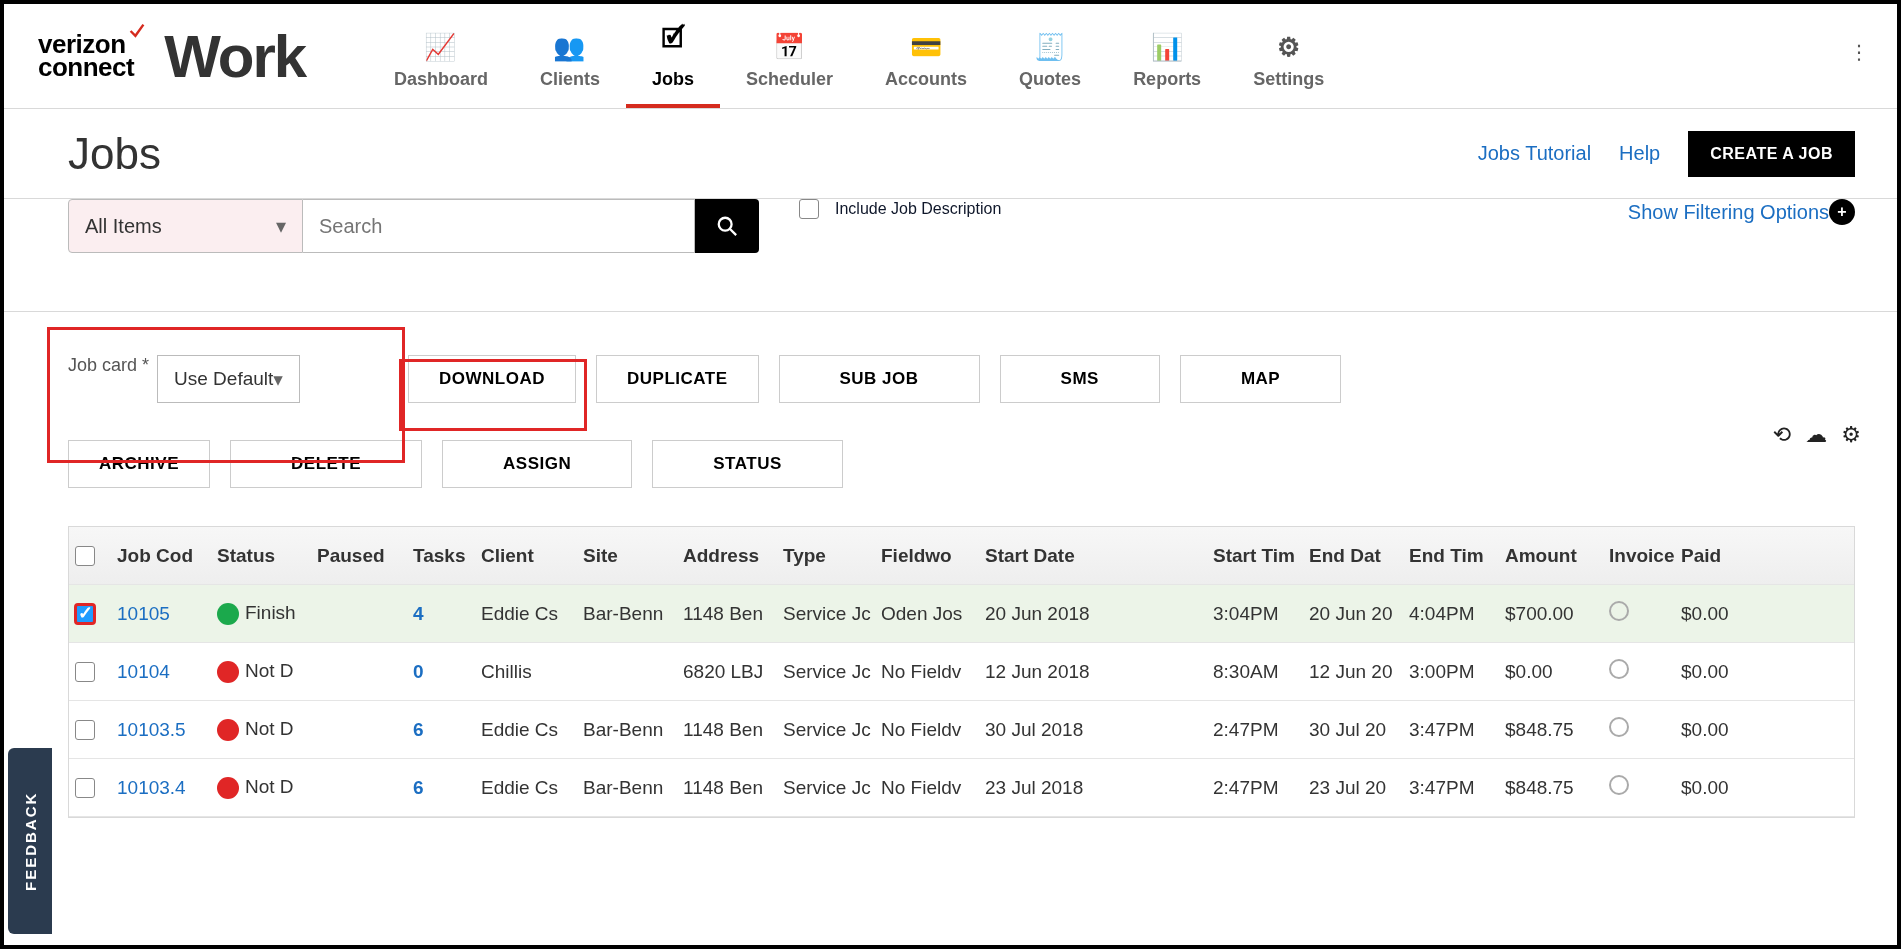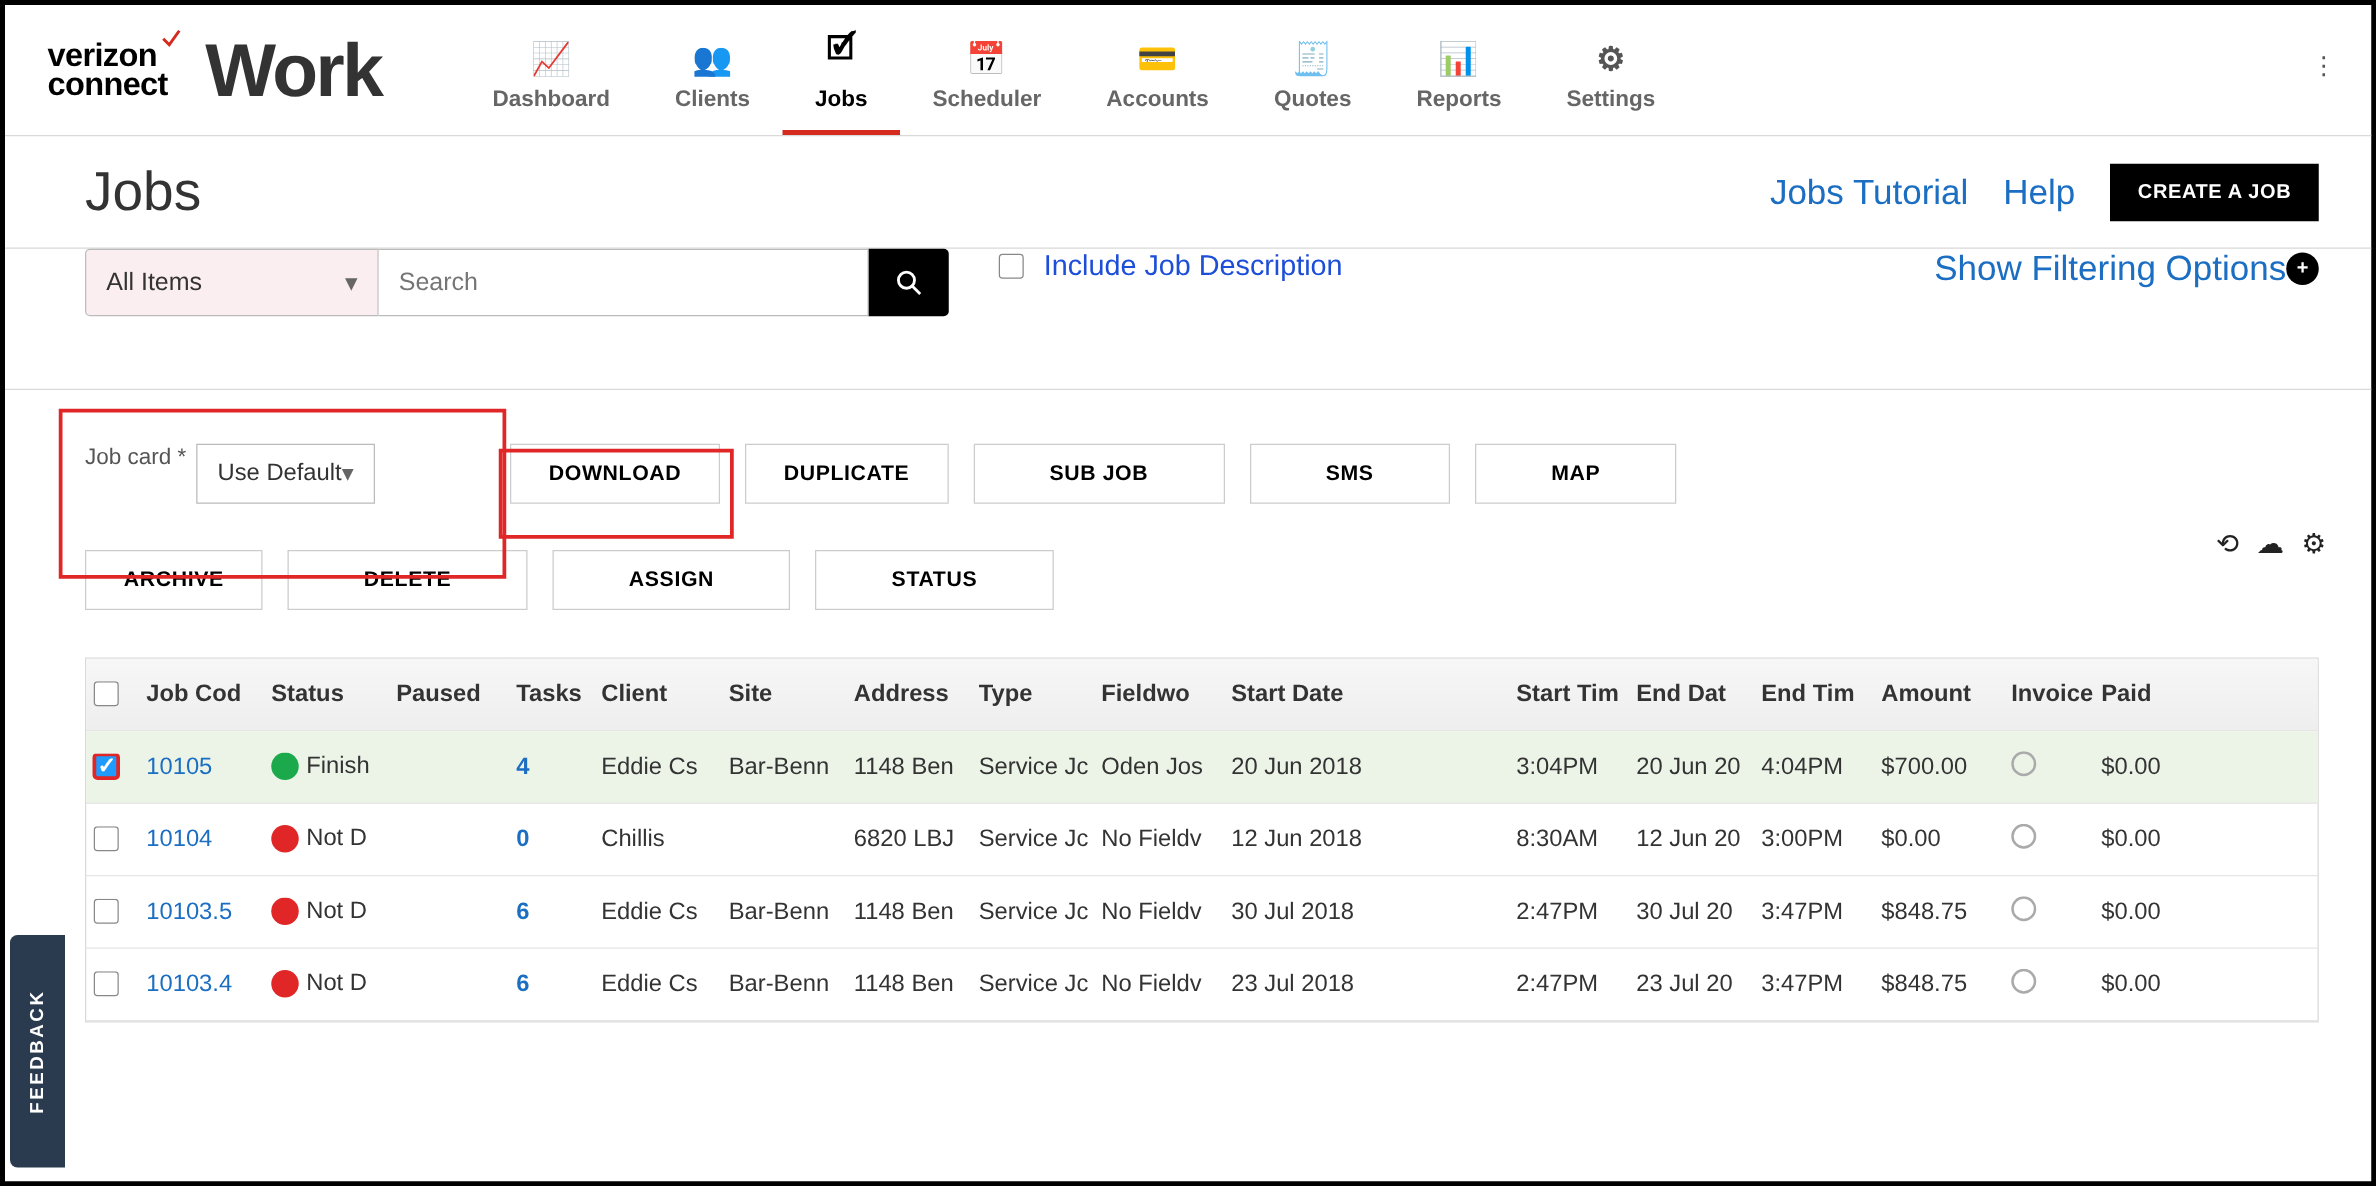--- a/index.html
+++ b/index.html
@@ -17,33 +17,33 @@
 .tab .ico { font-size:26px; margin-bottom:6px; color:#555; }
 .tab.active { color:#000; border-bottom:4px solid #d52b1e; }
 .tab.active .ico { color:#000; }
 .tab span.lbl { font-size:18px; }
 .more { position:absolute; right:28px; top:36px; cursor:pointer; color:#555; font-size:20px; }
 
 
 .pagehdr { height:90px; border-bottom:1px solid #d9d9d9; display:flex; align-items:center; padding:0 42px 0 64px; }
 .pagehdr h1 { font-size:44px; font-weight:400; color:#333; }
 .hdr-right { margin-left:auto; display:flex; align-items:center; gap:28px; }
-.lnk { color:#1b6ec2; font-size:28px; cursor:pointer; }
+.lnk { color:#1b6ec2; font-size:20px; cursor:pointer; }
 .btn-primary { background:#000; color:#fff; font-weight:800; letter-spacing:0.5px; font-size:16px; padding:14px 22px; border:none; cursor:pointer; }
 
 
 .filterbar { height:113px; border-bottom:1px solid #d9d9d9; padding:0 42px 0 64px; display:flex; align-items:flex-start; }
 .dropdown { width:235px; height:54px; border:1px solid #bbb; background:#fbeef0; display:flex; align-items:center; padding:0 16px; font-size:20px; color:#333; border-radius:4px 0 0 4px; }
 .dropdown .caret { margin-left:auto; color:#666; }
 .search { width:392px; height:54px; border:1px solid #bbb; border-left:none; padding:0 16px; font-size:20px; color:#888; }
 .search-btn { width:64px; height:54px; background:#000; color:#fff; display:flex; align-items:center; justify-content:center; font-size:22px; border:none; cursor:pointer; border-radius:0 4px 4px 0; }
 .chk { width:20px; height:20px; border:1.5px solid #888; border-radius:3px; background:#fff; cursor:pointer; display:inline-block; vertical-align:middle; }
 .chk.on { background:#1f9bff; border-color:#1f9bff; position:relative; }
 .chk.on::after { content:"✓"; color:#fff; position:absolute; left:2px; top:-3px; font-size:18px; font-weight:800; }
-.incl { display:flex; align-items:center; gap:16px; margin-left:40px; font-size:23px; color:#1d4ed8; }
+.incl { display:flex; align-items:center; gap:16px; margin-left:40px; font-size:16px; color:#0f172a; }
 .filtright { margin-left:auto; display:flex; align-items:center; }
 .plus { width:26px; height:26px; background:#000; color:#fff; border-radius:50%; display:flex; align-items:center; justify-content:center; font-weight:800; cursor:pointer; }
 
 
 .toolbar { padding:28px 42px 10px 64px; position:relative; }
 .row1, .row2 { display:flex; align-items:flex-end; gap:20px; flex-wrap:wrap; }
 .row2 { margin-top:22px; }
 .jobcard { display:flex; flex-direction:row; gap:8px; width:320px; }
 .jobcard label { font-size:18px; color:#555; }
 .select { height:48px; border:1px solid #bbb; display:flex; align-items:center; padding:0 16px; font-size:19px; color:#333; background:#fff; }

